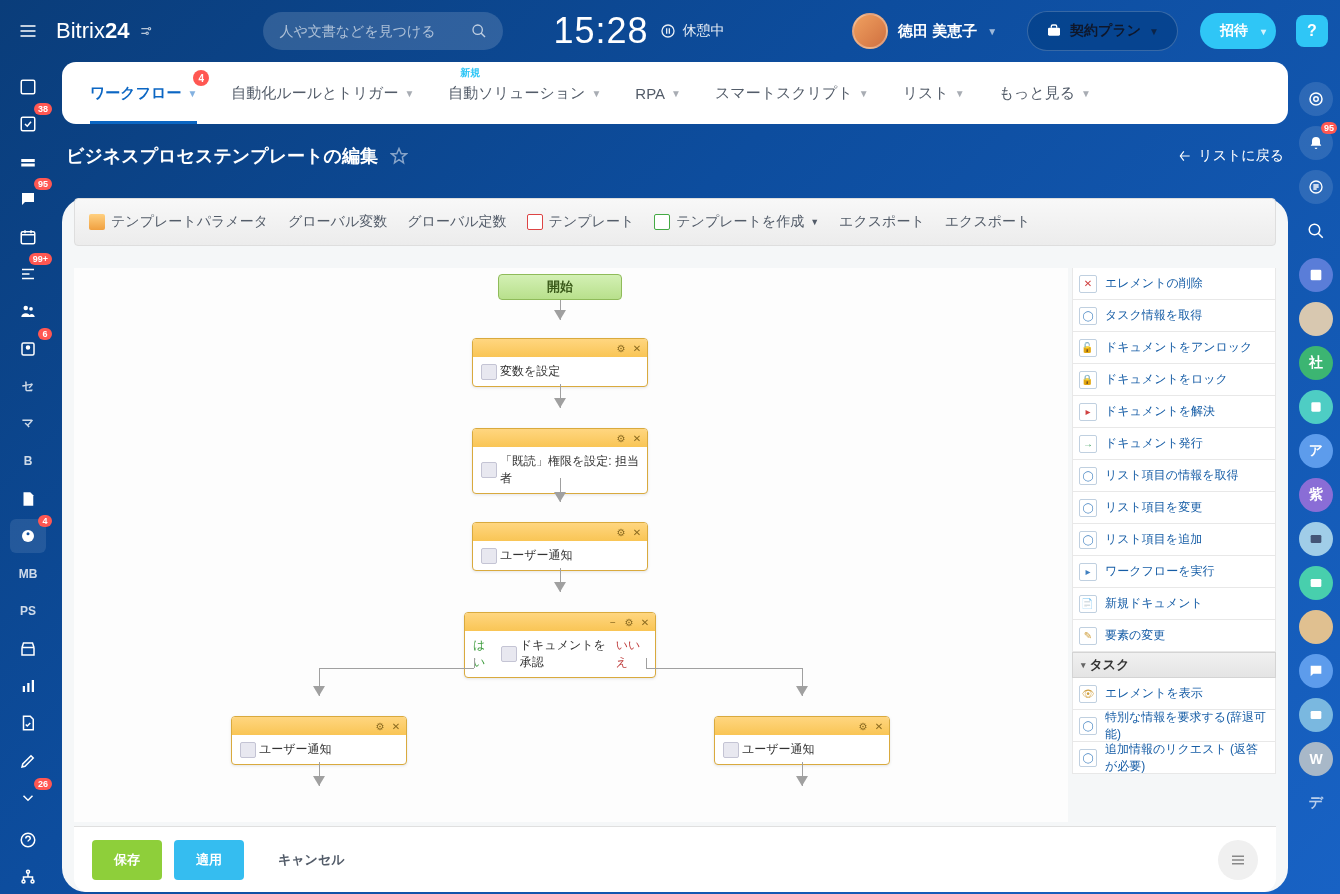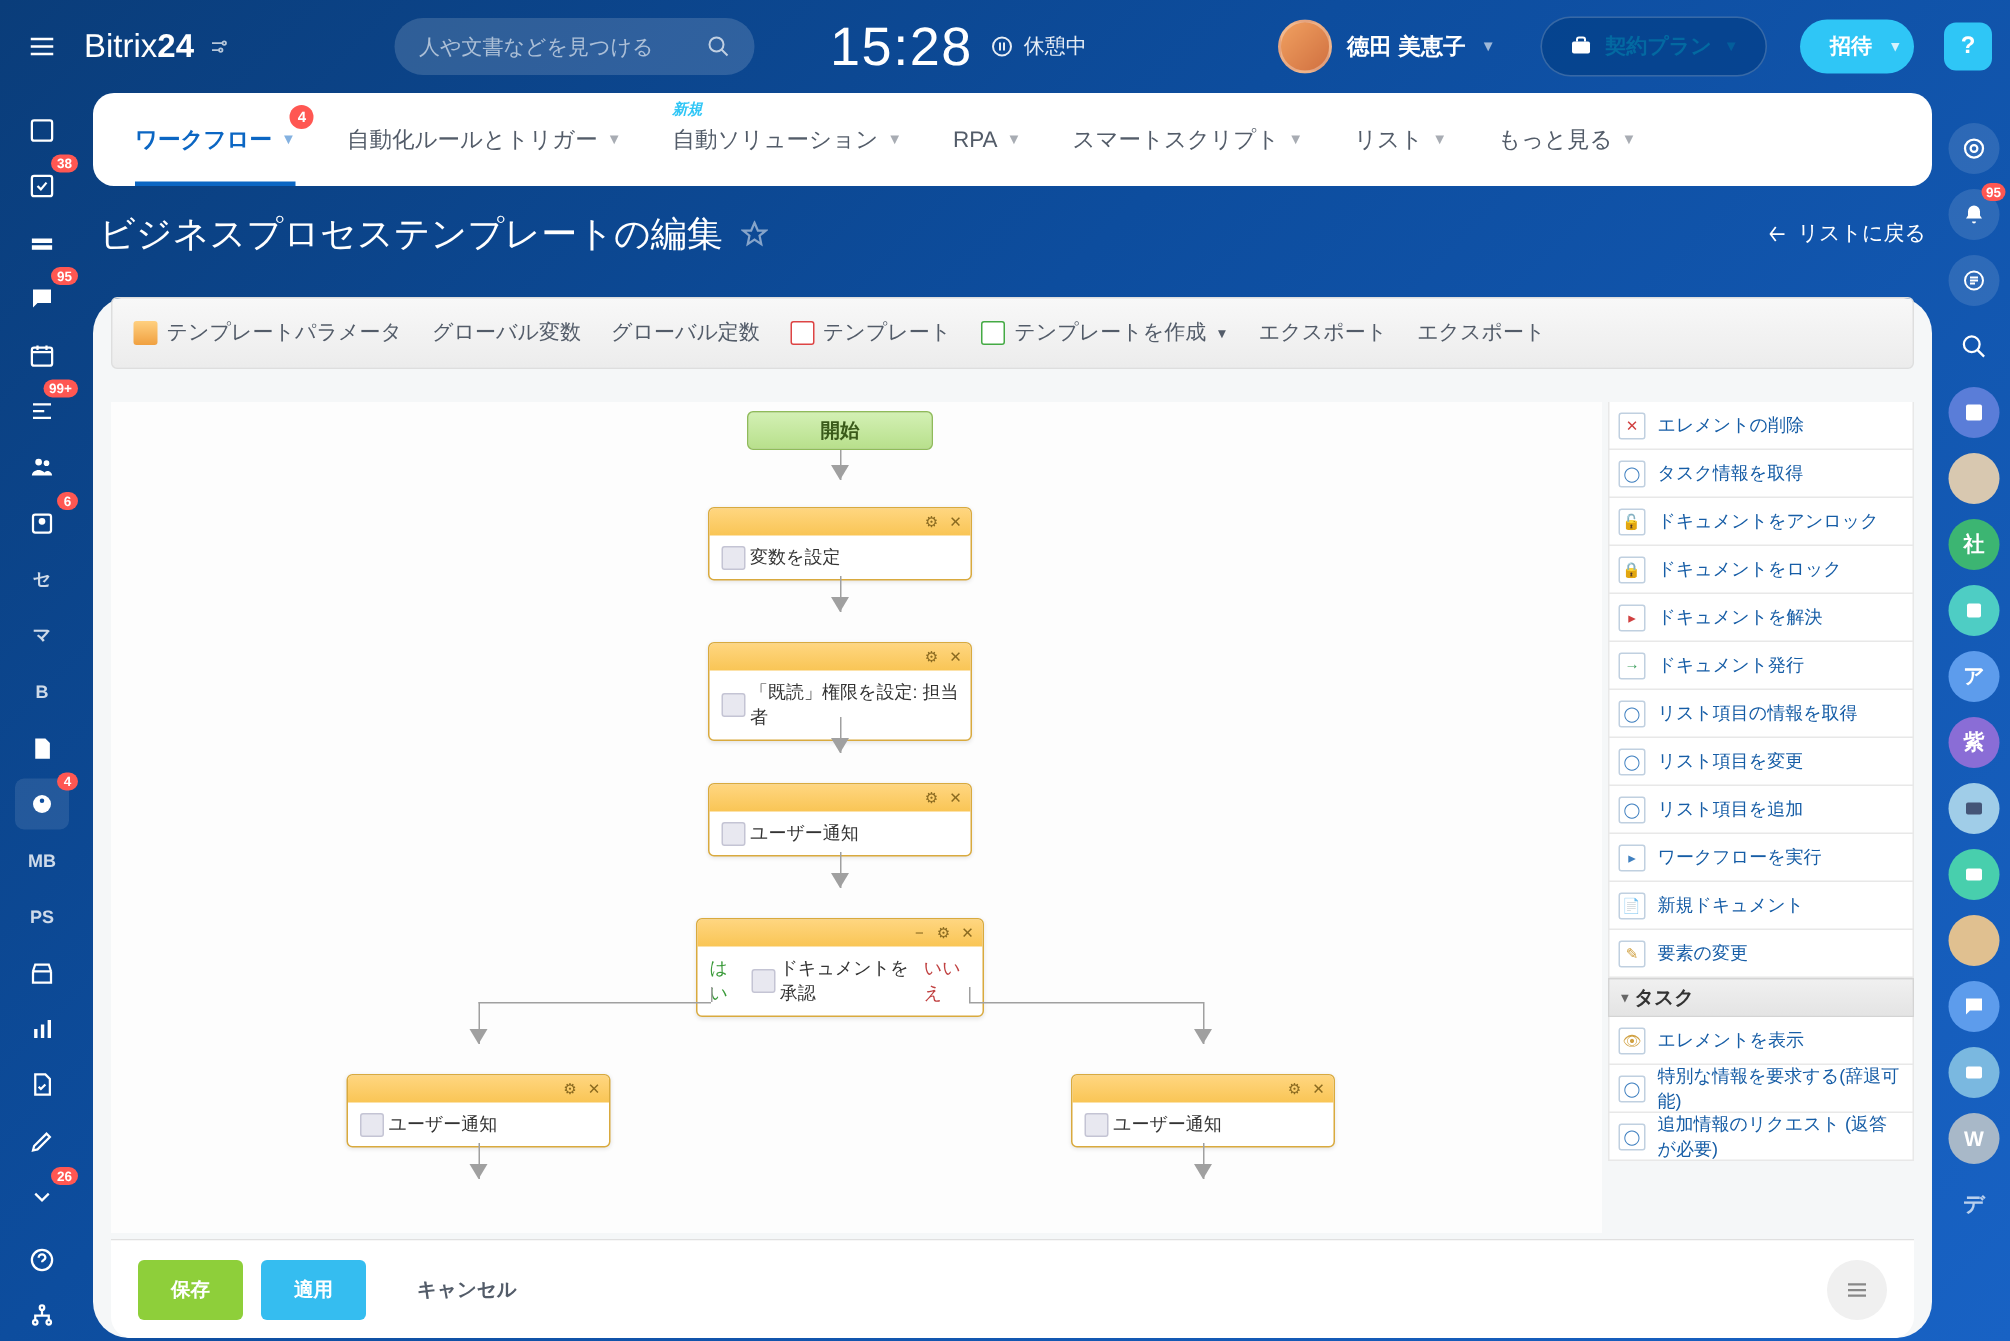--- a/index.html
+++ b/index.html
@@ -15,21 +15,21 @@
 .search-box { margin-left: 110px; width: 240px; height: 38px; background: rgba(255,255,255,0.15); border-radius: 20px; display: flex; align-items: center; padding: 0 16px; }
 .search-box input { flex: 1; background: transparent; border: none; color: #fff; font-size: 14px; outline: none; }
 .search-box input::placeholder { color: rgba(255,255,255,0.6); }
 .search-icon { opacity: 0.7; }
 .clock { margin-left: 50px; font-size: 36px; font-weight: 300; letter-spacing: 1px; }
 .status-pill { margin-left: 12px; display: flex; align-items: center; font-size: 14px; opacity: 0.9; }
 .status-pill svg { margin-right: 6px; }
 .user-area { margin-left: auto; display: flex; align-items: center; gap: 10px; }
 .avatar { width: 36px; height: 36px; border-radius: 50%; background: linear-gradient(135deg,#f0a060,#d07040); border: 2px solid rgba(255,255,255,0.3); }
 .username { font-size: 15px; font-weight: 600; }
-.plan-btn { margin-left: 20px; background: rgba(0,60,130,0.6); border: 1px solid rgba(255,255,255,0.2); border-radius: 22px; height: 40px; padding: 0 18px; display: flex; align-items: center; gap: 8px; color: #0369a1; font-size: 14px; font-weight: 600; }
+.plan-btn { margin-left: 20px; background: rgba(0,60,130,0.6); border: 1px solid rgba(255,255,255,0.2); border-radius: 22px; height: 40px; padding: 0 18px; display: flex; align-items: center; gap: 8px; color: #0f172a; font-size: 14px; font-weight: 600; }
 .invite-btn { margin-left: 12px; background: #2fc6f6; border-radius: 20px; height: 36px; padding: 0 28px 0 20px; display: flex; align-items: center; color: #fff; font-size: 14px; font-weight: 600; position: relative; }
 .invite-btn::after { content: '▾'; position: absolute; right: 10px; font-size: 10px; opacity: 0.8; }
 .help-btn { margin-left: 10px; width: 32px; height: 32px; background: #2fc6f6; border-radius: 8px; display: flex; align-items: center; justify-content: center; color: #fff; font-weight: 700; }
 
 
 .left-sidebar { position: absolute; left: 0; top: 62px; bottom: 0; width: 56px; display: flex; flex-direction: column; align-items: center; padding-top: 8px; gap: 4px; }
 .sb-item { width: 36px; height: 34px; display: flex; align-items: center; justify-content: center; position: relative; color: rgba(255,255,255,0.8); cursor: pointer; border-radius: 6px; }
 .sb-item.active { background: rgba(255,255,255,0.1); }
 .sb-badge { position: absolute; top: -4px; right: -6px; background: #ff5752; color: #fff; font-size: 9px; font-weight: 700; padding: 1px 4px; border-radius: 8px; min-width: 14px; text-align: center; }
 .sb-text { font-size: 12px; font-weight: 600; color: rgba(255,255,255,0.8); }
@@ -44,25 +44,25 @@
 
 .main { position: absolute; left: 62px; right: 52px; top: 62px; bottom: 0; }
 
 
 .tab-nav { background: #fff; border-radius: 14px; height: 62px; display: flex; align-items: center; padding: 0 28px; gap: 34px; }
 .tab { font-size: 15px; color: #535c69; display: flex; align-items: center; gap: 6px; position: relative; cursor: pointer; height: 100%; }
 .tab.active { color: #0b66c3; font-weight: 600; }
 .tab.active::after { content: ''; position: absolute; bottom: 0; left: 0; right: 0; height: 3px; background: #0b66c3; }
 .tab-caret { font-size: 10px; opacity: 0.5; }
 .tab-badge { position: absolute; top: 8px; right: -12px; background: #ff5752; color: #fff; font-size: 10px; font-weight: 700; width: 16px; height: 16px; border-radius: 50%; display: flex; align-items: center; justify-content: center; }
-.tab-new { position: absolute; top: 4px; left: 0; color: #2fc6f6; font-size: 10px; font-weight: 700; font-style: italic; }
+.tab-new { position: absolute; top: 4px; left: 12px; color: #2fc6f6; font-size: 10px; font-weight: 700; }
 
 
 .page-title-row { display: flex; align-items: center; height: 64px; padding: 0 4px; }
-.page-title { color: #fff; font-size: 24px; font-weight: 400; }
+.page-title { color: #fff; font-size: 18px; font-weight: 700; }
 .star-icon { margin-left: 12px; opacity: 0.5; }
 .back-link { margin-left: auto; color: #fff; font-size: 14px; display: flex; align-items: center; gap: 6px; }
 
 
 .content-panel { background: #f5f7f8; border-radius: 24px; height: 694px; position: relative; }
 .toolbar { height: 48px; margin: 10px 12px 0; background: linear-gradient(#f8f8f8,#ececec); border: 1px solid #dedede; border-radius: 4px; display: flex; align-items: center; padding: 0 14px; gap: 20px; }
 .tb-item { font-size: 14px; color: #535c69; display: flex; align-items: center; gap: 6px; cursor: pointer; }
 .tb-icon { width: 16px; height: 16px; display: inline-block; }
 
 

